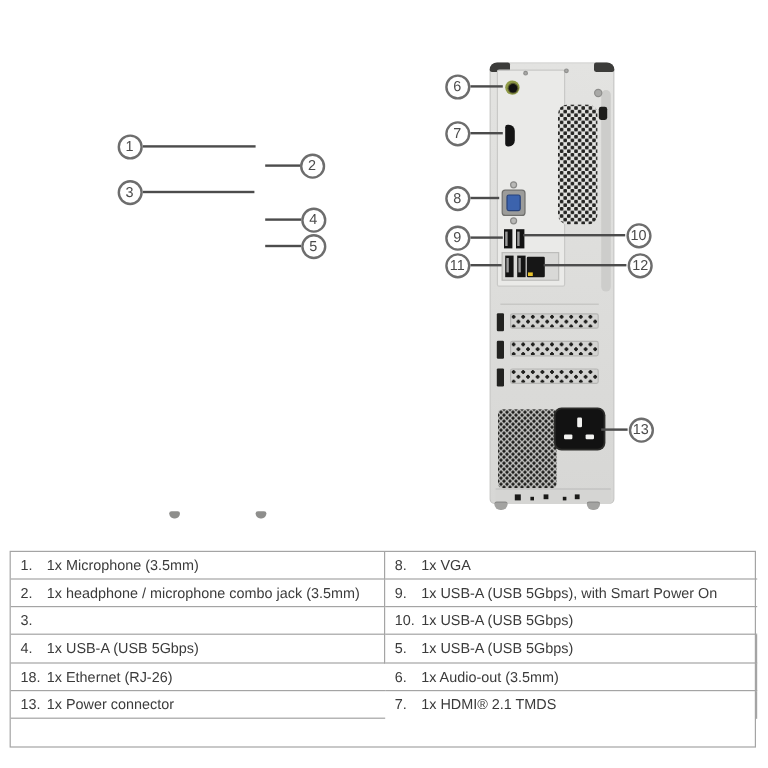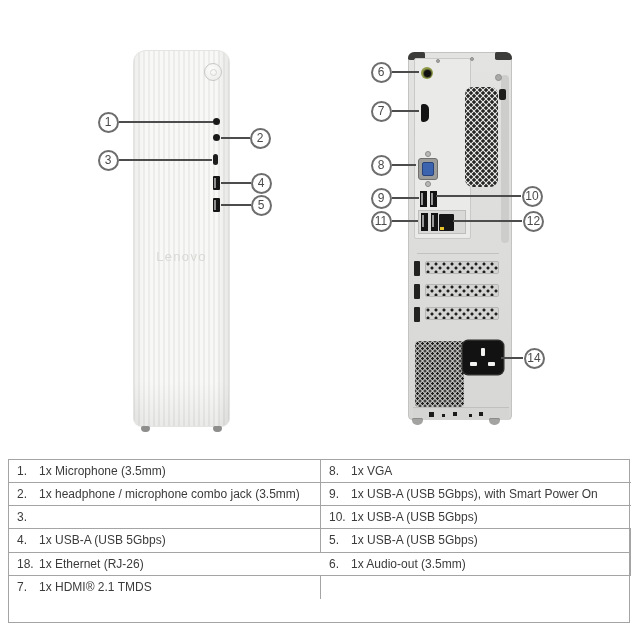--- a/index.html
+++ b/index.html
@@ -107,29 +107,20 @@
     font-size:12px;color:var(--table-text,#3b3b3b);white-space:nowrap;overflow:hidden;}
   .cell.left{border-right:1px solid var(--table-border,#a4a4a4);}
   .cell.last{border-bottom:none;}
   .cell .num{width:22px;flex:0 0 22px;}
 </style>
 </head>
 <body>
 
 <div class="stage">
 
-  <div class="front-tower">
-    <div class="power-button"></div>
-    <div class="lenovo-logo">Lenovo</div>
-    <div class="jack mic"></div>
-    <div class="jack combo"></div>
-    <div class="usbc"></div>
-    <div class="usba-f u4"></div>
-    <div class="usba-f u5"></div>
-  </div>
   <div class="foot" style="left:141px;top:426px;"></div>
   <div class="foot" style="left:213px;top:426px;"></div>
 
   <div class="rear-tower">
     <div class="corner-cap left"></div>
     <div class="corner-cap right"></div>
     <div class="side-fin"></div>
     <div class="io-panel"></div>
     <div class="hex-vent"></div>
     <div class="kensington"></div>
@@ -194,21 +185,21 @@
       <div class="callout-bubble" style="left: 370.5px; top: 154.5px;">8</div>
       <div class="callout-line" style="left: 392px; top: 197.25px; width: 27px;"></div>
       <div class="callout-bubble" style="left: 370.5px; top: 187.5px;">9</div>
       <div class="callout-line" style="left: 436px; top: 195.25px; width: 85px;"></div>
       <div class="callout-bubble" style="left: 521.5px; top: 185.5px;">10</div>
       <div class="callout-line" style="left: 392px; top: 220.25px; width: 26px;"></div>
       <div class="callout-bubble" style="left: 370.5px; top: 210.5px;">11</div>
       <div class="callout-line" style="left: 453px; top: 220.25px; width: 69px;"></div>
       <div class="callout-bubble" style="left: 523px; top: 210.5px;">12</div>
       <div class="callout-line" style="left: 501px; top: 357.25px; width: 22px;"></div>
-      <div class="callout-bubble" style="left: 523.5px; top: 347.5px;">14</div>
+      <div class="callout-bubble" style="left: 523.5px; top: 347.5px;">13</div>
     </div>
 
   <div id="spec-table" class="spec-table">
       <div class="cell left">
         <span class="num">1.</span>
         <span class="txt">1x Microphone (3.5mm)</span>
       </div>
       <div class="cell right">
         <span class="num">8.</span>
         <span class="txt">1x VGA</span>
@@ -236,20 +227,24 @@
         <span class="num">5.</span>
         <span class="txt">1x USB-A (USB 5Gbps)</span>
       </div>
       <div class="cell right">
         <span class="num">18.</span>
         <span class="txt">1x Ethernet (RJ-26)</span>
       </div>
       <div class="cell left">
         <span class="num">6.</span>
         <span class="txt">1x Audio-out (3.5mm)</span>
+      </div>
+      <div class="cell right">
+        <span class="num">13.</span>
+        <span class="txt">1x Power connector</span>
       </div>
       <div class="cell left last">
         <span class="num">7.</span>
         <span class="txt">1x HDMI® 2.1 TMDS</span>
       </div>
       <div class="cell right last">
         <span class="num"></span>
         <span class="txt"></span>
       </div>
     </div>

